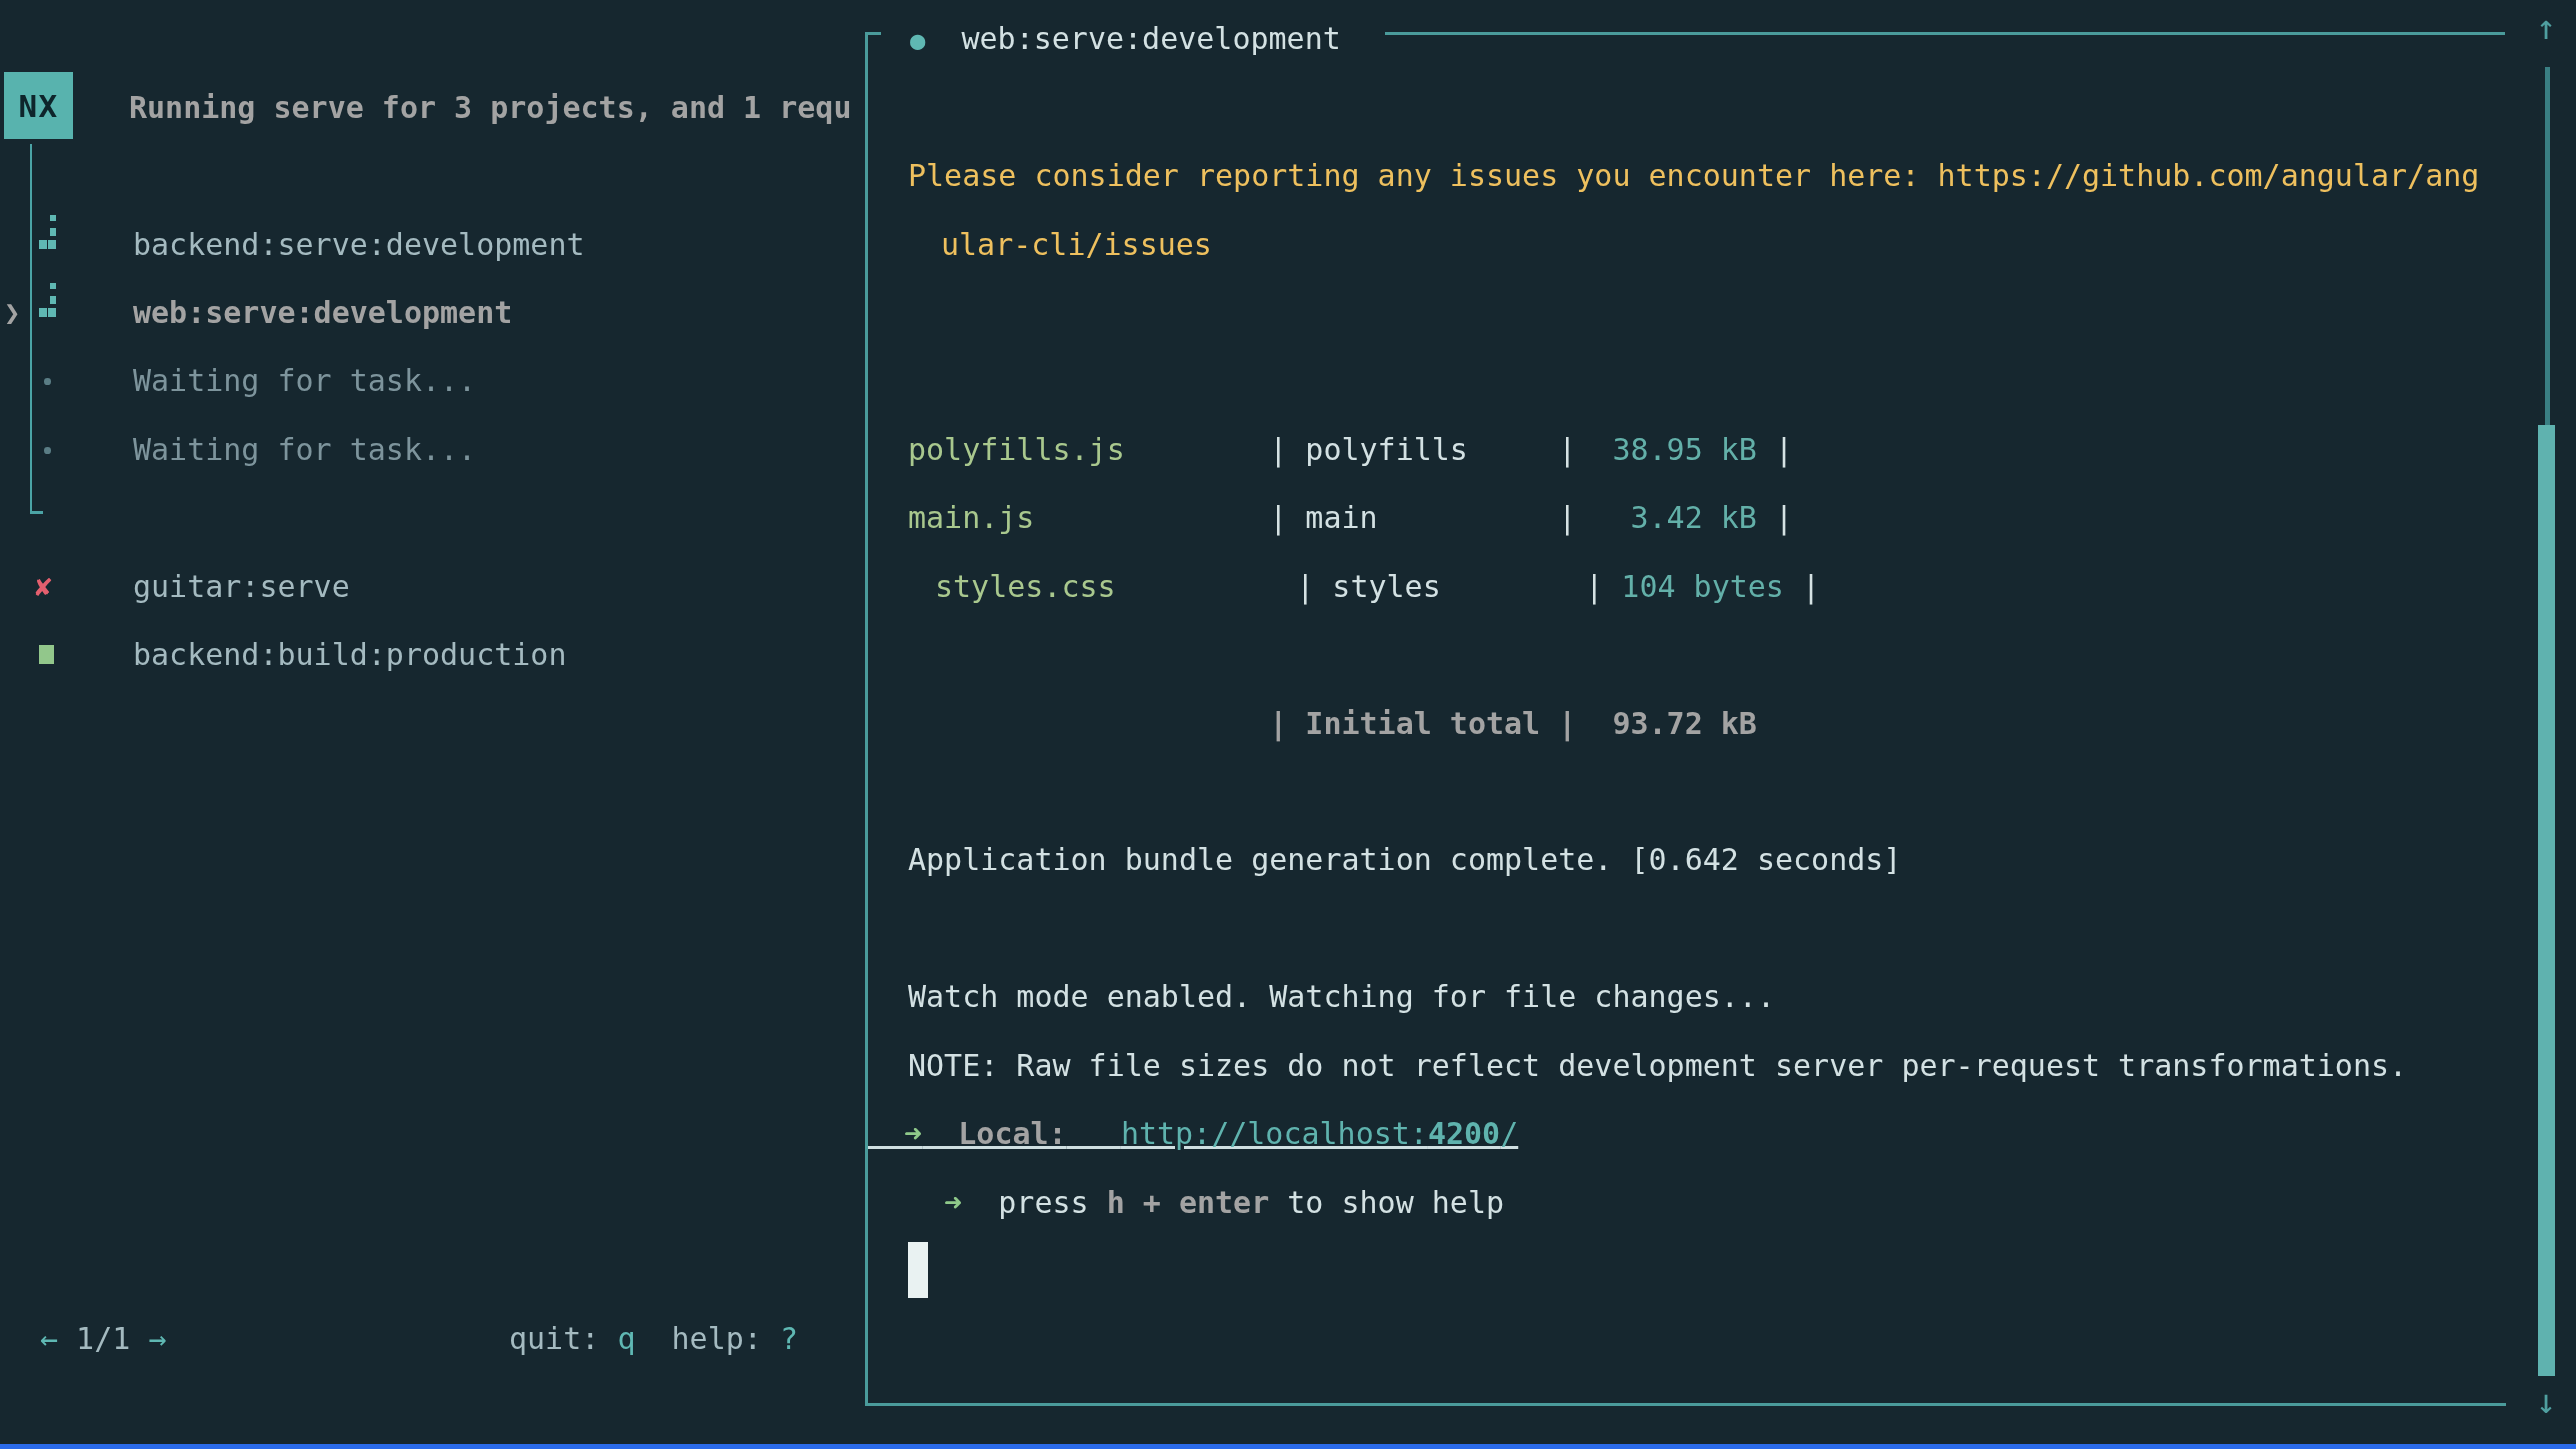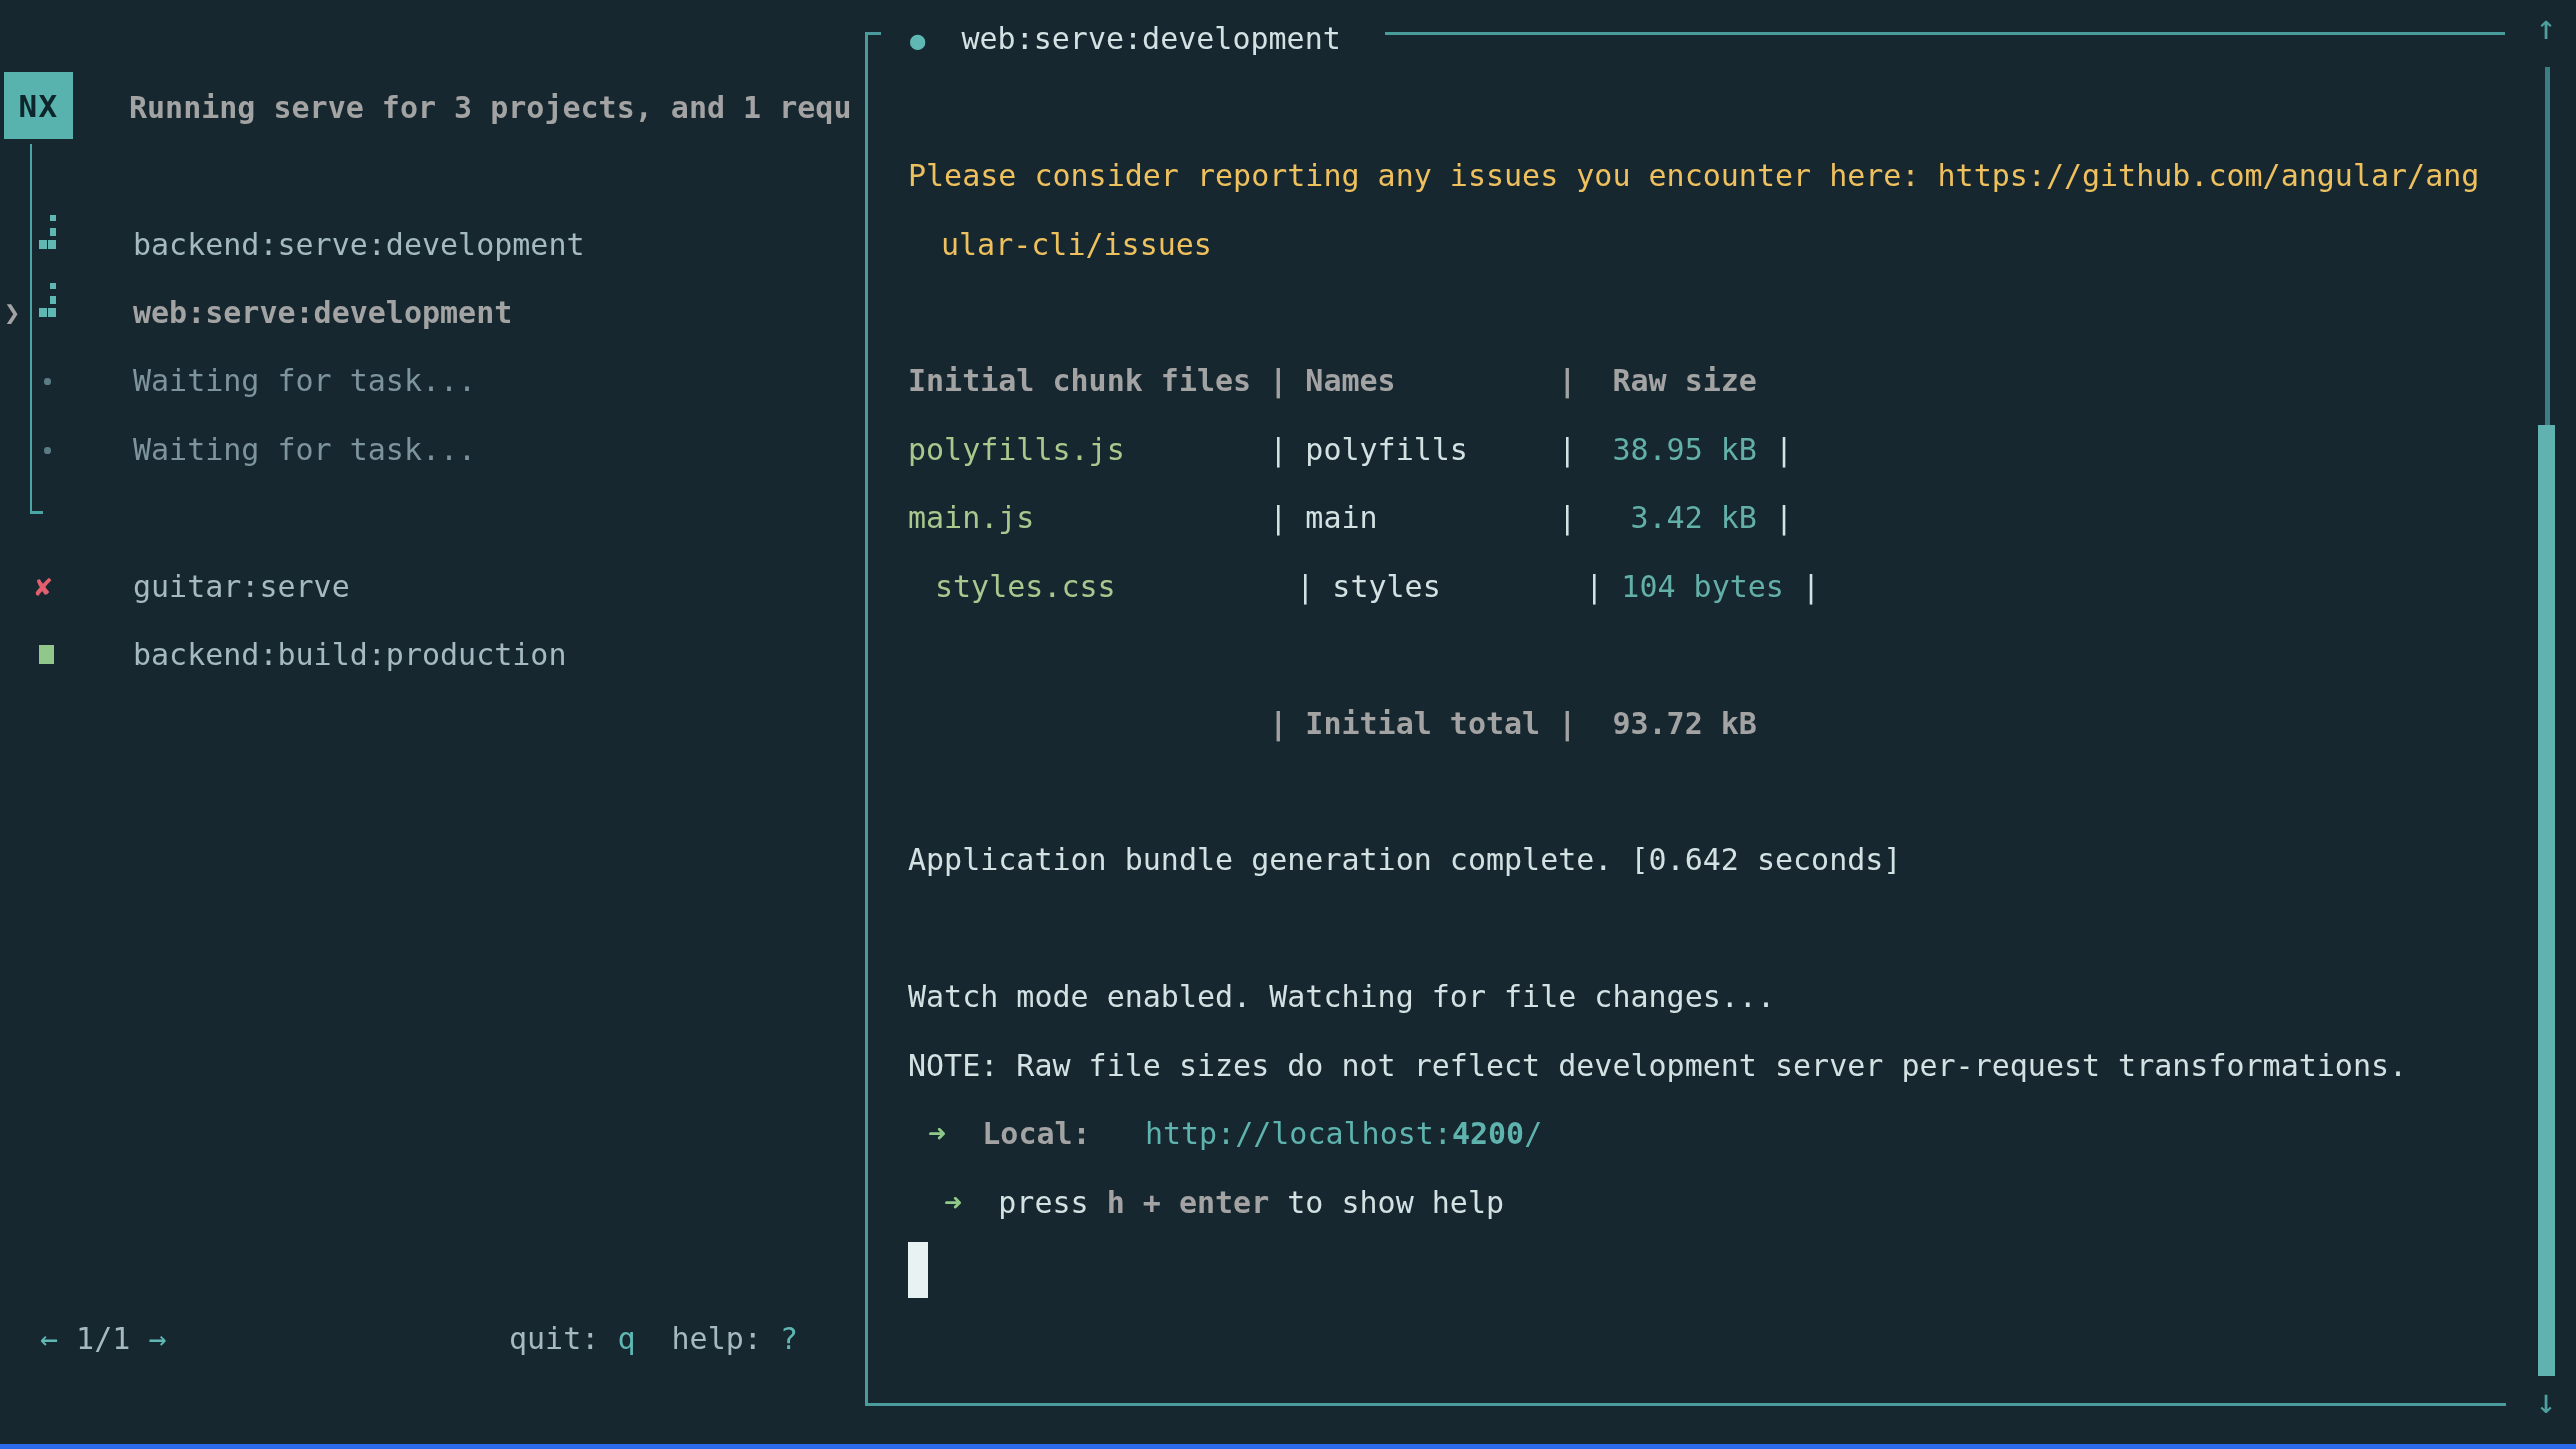--- a/index.html
+++ b/index.html
@@ -94,35 +94,34 @@
   <div class="vline" style="left:865px;top:32px;height:1374px;"></div>
   <div class="hline" style="left:865px;top:32px;width:16px;"></div>
   <div class="hline" style="left:1385px;top:32px;width:1120px;"></div>
   <div class="hline" style="left:865px;top:1403px;width:1641px;"></div>
 
   <div class="row" style="left:910px;top:5.4px;"><span class="c-teal" style="font-size:25.5px;">●</span><span class="c-light">  web:serve:development</span></div>
 
   <div class="row c-yellow" style="left:908px;top:142px;">Please consider reporting any issues you encounter here: https://github.com/angular/ang</div>
   <div class="row c-yellow" style="left:941px;top:211px;">ular-cli/issues</div>
 
-  <div class="row b c-white" style="left:908px;top:347px;">Initial chunk files | Names         |  Raw size</div>
 
   <div class="row" style="left:908px;top:416px;"><span class="c-file">polyfills.js        </span><span class="c-pipe">| </span><span class="c-light">polyfills     </span><span class="c-pipe">|  </span><span class="c-size">38.95 kB</span><span class="c-pipe"> |</span></div>
 
   <div class="row" style="left:908px;top:484px;"><span class="c-file">main.js             </span><span class="c-pipe">| </span><span class="c-light">main          </span><span class="c-pipe">|   </span><span class="c-size">3.42 kB</span><span class="c-pipe"> |</span></div>
 
   <div class="row" style="left:908px;top:553px;margin-left:27px;"><span class="c-file">styles.css          </span><span class="c-pipe">| </span><span class="c-light">styles        </span><span class="c-pipe">| </span><span class="c-size">104 bytes</span><span class="c-pipe"> |</span></div>
 
   <div class="row b c-white" style="left:908px;top:690px;">                    | Initial total |  93.72 kB</div>
 
   <div class="row c-light" style="left:908px;top:826px;">Application bundle generation complete. [0.642 seconds]</div>
   <div class="row c-light" style="left:908px;top:963px;">Watch mode enabled. Watching for file changes...</div>
   <div class="row c-light" style="left:908px;top:1032px;">NOTE: Raw file sizes do not reflect development server per-request transformations.</div>
 
-  <div class="row" style="left:892px;top:1100px;"><span class="c-green">  ➜</span><span class="b c-white">  Local:</span><span>   </span><span class="c-url"><span>http://localhost:</span><span class="b">4200</span><span>/</span></span></div>
+  <div class="row" style="left:868px;top:1100px;text-decoration:underline;"><span class="c-green">  ➜</span><span class="b c-white">  Local:</span><span>   </span><span class="c-url"><span>http://localhost:</span><span class="b">4200</span><span>/</span></span></div>
 
   <div class="row" style="left:908px;top:1169px;"><span class="c-green">  ➜</span><span class="c-light">  press </span><span class="b c-white">h + enter</span><span class="c-light"> to show help</span></div>
 
   <div class="cursor"></div>
 
   <div class="scroll-arrow" style="top:6.7px;">↑</div>
   <div class="scroll-track" style="top:67px;height:358px;"></div>
   <div class="scroll-thumb" style="top:425px;height:951px;"></div>
   <div class="scroll-arrow" style="top:1381px;">↓</div>
 

